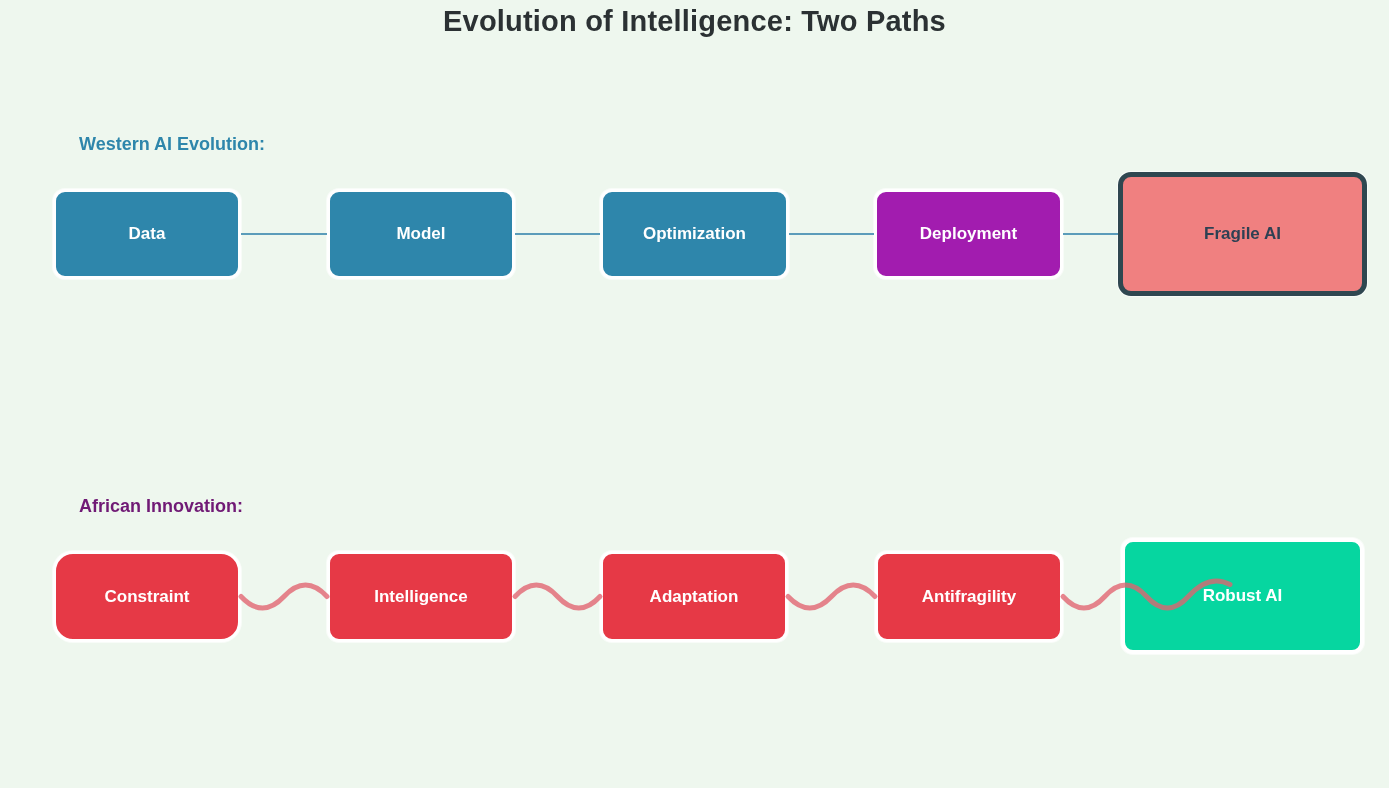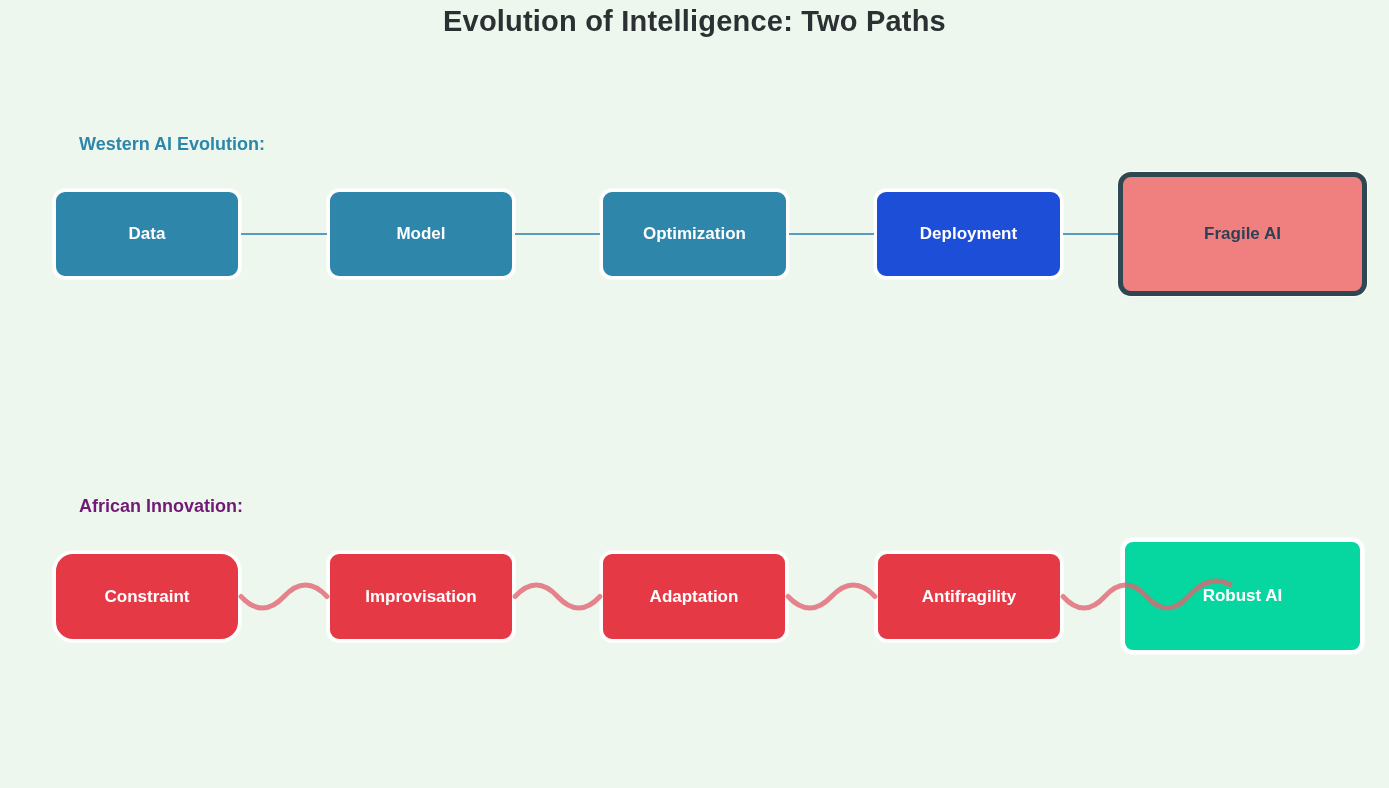--- a/index.html
+++ b/index.html
@@ -50,31 +50,31 @@
   <div class="nodes-layer" id="nodes-layer">
       <div class="node" style="left: 53px; top: 189px; width: 188px; height: 90px; background: rgb(46, 134, 171); color: rgb(255, 255, 255); border: 3px solid rgb(255, 255, 255); border-radius: 12px;">
         <span>Data</span>
       </div>
       <div class="node" style="left: 327px; top: 189px; width: 188px; height: 90px; background: rgb(46, 134, 171); color: rgb(255, 255, 255); border: 3px solid rgb(255, 255, 255); border-radius: 12px;">
         <span>Model</span>
       </div>
       <div class="node" style="left: 600px; top: 189px; width: 189px; height: 90px; background: rgb(46, 134, 171); color: rgb(255, 255, 255); border: 3px solid rgb(255, 255, 255); border-radius: 12px;">
         <span>Optimization</span>
       </div>
-      <div class="node" style="left: 874px; top: 189px; width: 189px; height: 90px; background: #1d4ed8; color: rgb(255, 255, 255); border: 3px solid rgb(255, 255, 255); border-radius: 12px;">
+      <div class="node" style="left: 874px; top: 189px; width: 189px; height: 90px; background: #a21caf; color: rgb(255, 255, 255); border: 3px solid rgb(255, 255, 255); border-radius: 12px;">
         <span>Deployment</span>
       </div>
       <div class="node" style="left: 1118px; top: 172px; width: 249px; height: 124px; background: rgb(240, 128, 128); color: rgb(46, 64, 83); border: 5px solid rgb(47, 71, 80); border-radius: 13px;">
         <span>Fragile AI</span>
       </div>
       <div class="node" style="left: 53px; top: 551px; width: 188px; height: 91px; background: rgb(230, 57, 70); color: rgb(255, 255, 255); border: 3px solid rgb(255, 255, 255); border-radius: 20px;">
         <span>Constraint</span>
       </div>
       <div class="node" style="left: 327px; top: 551px; width: 188px; height: 91px; background: rgb(230, 57, 70); color: rgb(255, 255, 255); border: 3px solid rgb(255, 255, 255); border-radius: 12px;">
-        <span>Improvisation</span>
+        <span>Intelligence</span>
       </div>
       <div class="node" style="left: 600px; top: 551px; width: 188px; height: 91px; background: rgb(230, 57, 70); color: rgb(255, 255, 255); border: 3px solid rgb(255, 255, 255); border-radius: 12px;">
         <span>Adaptation</span>
       </div>
       <div class="node" style="left: 875px; top: 551px; width: 188px; height: 91px; background: rgb(230, 57, 70); color: rgb(255, 255, 255); border: 3px solid rgb(255, 255, 255); border-radius: 12px;">
         <span>Antifragility</span>
       </div>
       <div class="node" style="left: 1121px; top: 538px; width: 243px; height: 116px; background: rgb(6, 214, 160); color: rgb(255, 255, 255); border: 4px solid rgb(255, 255, 255); border-radius: 12px;">
         <span>Robust AI</span>
       </div>

